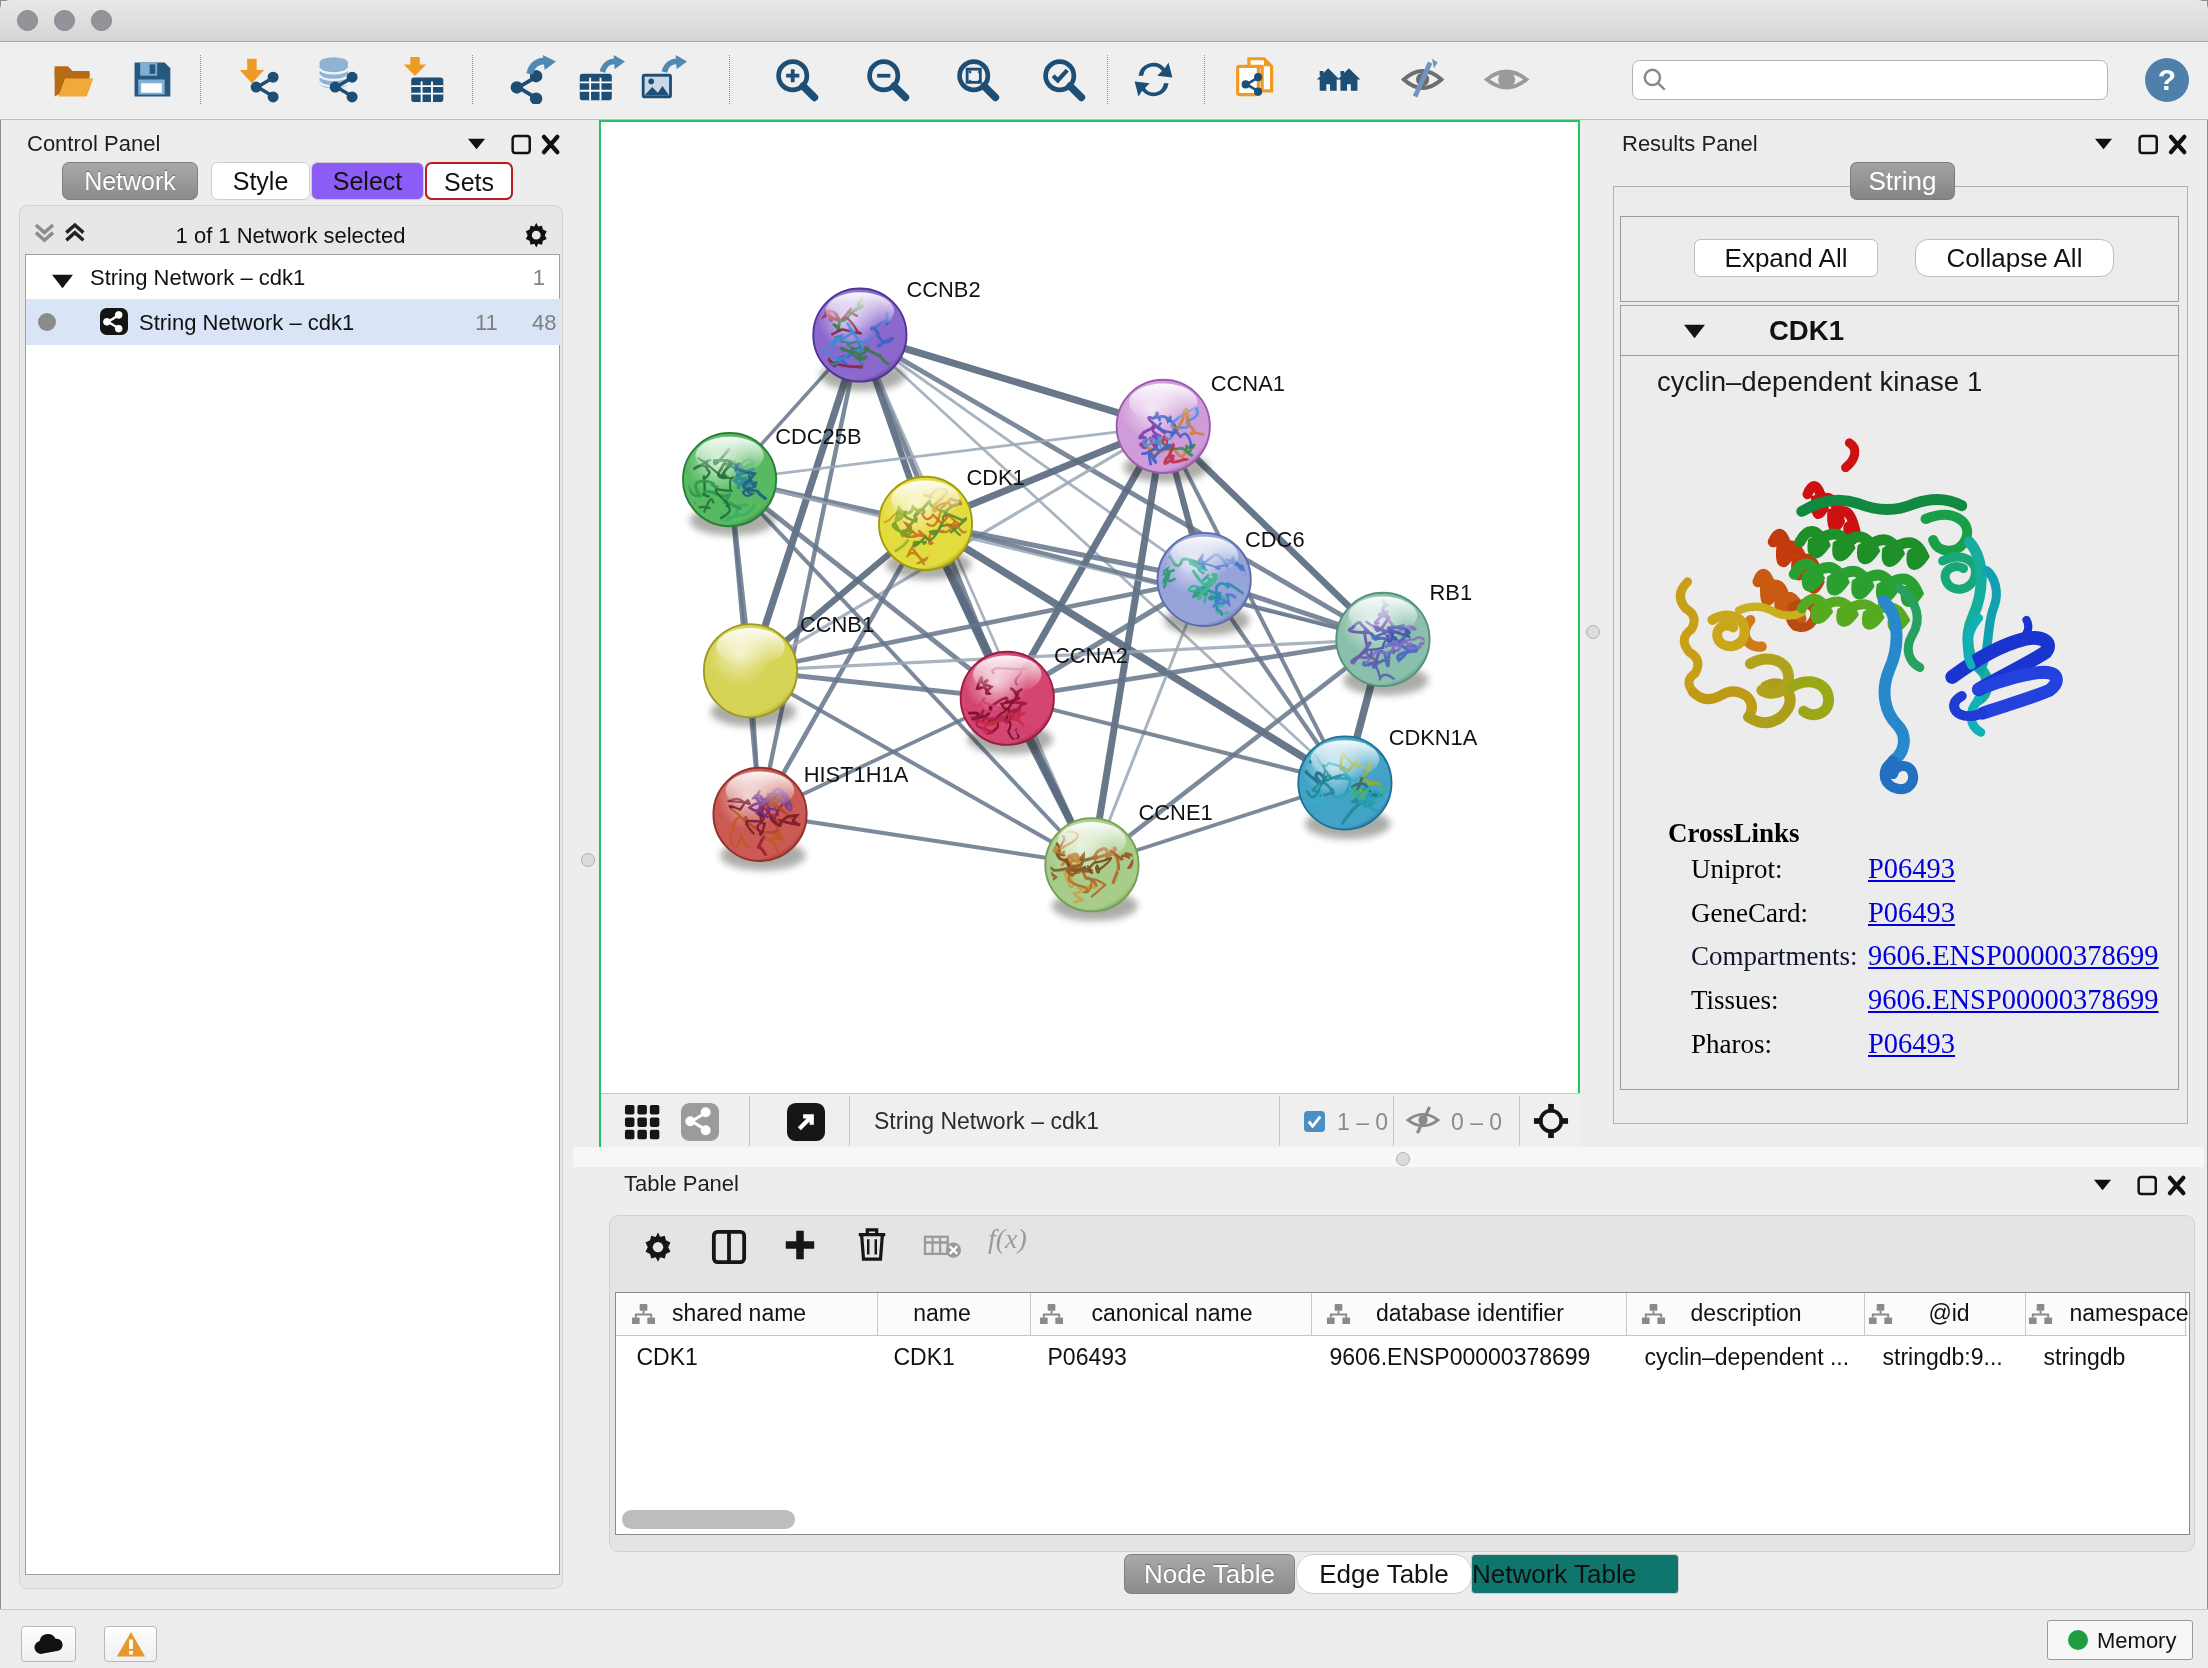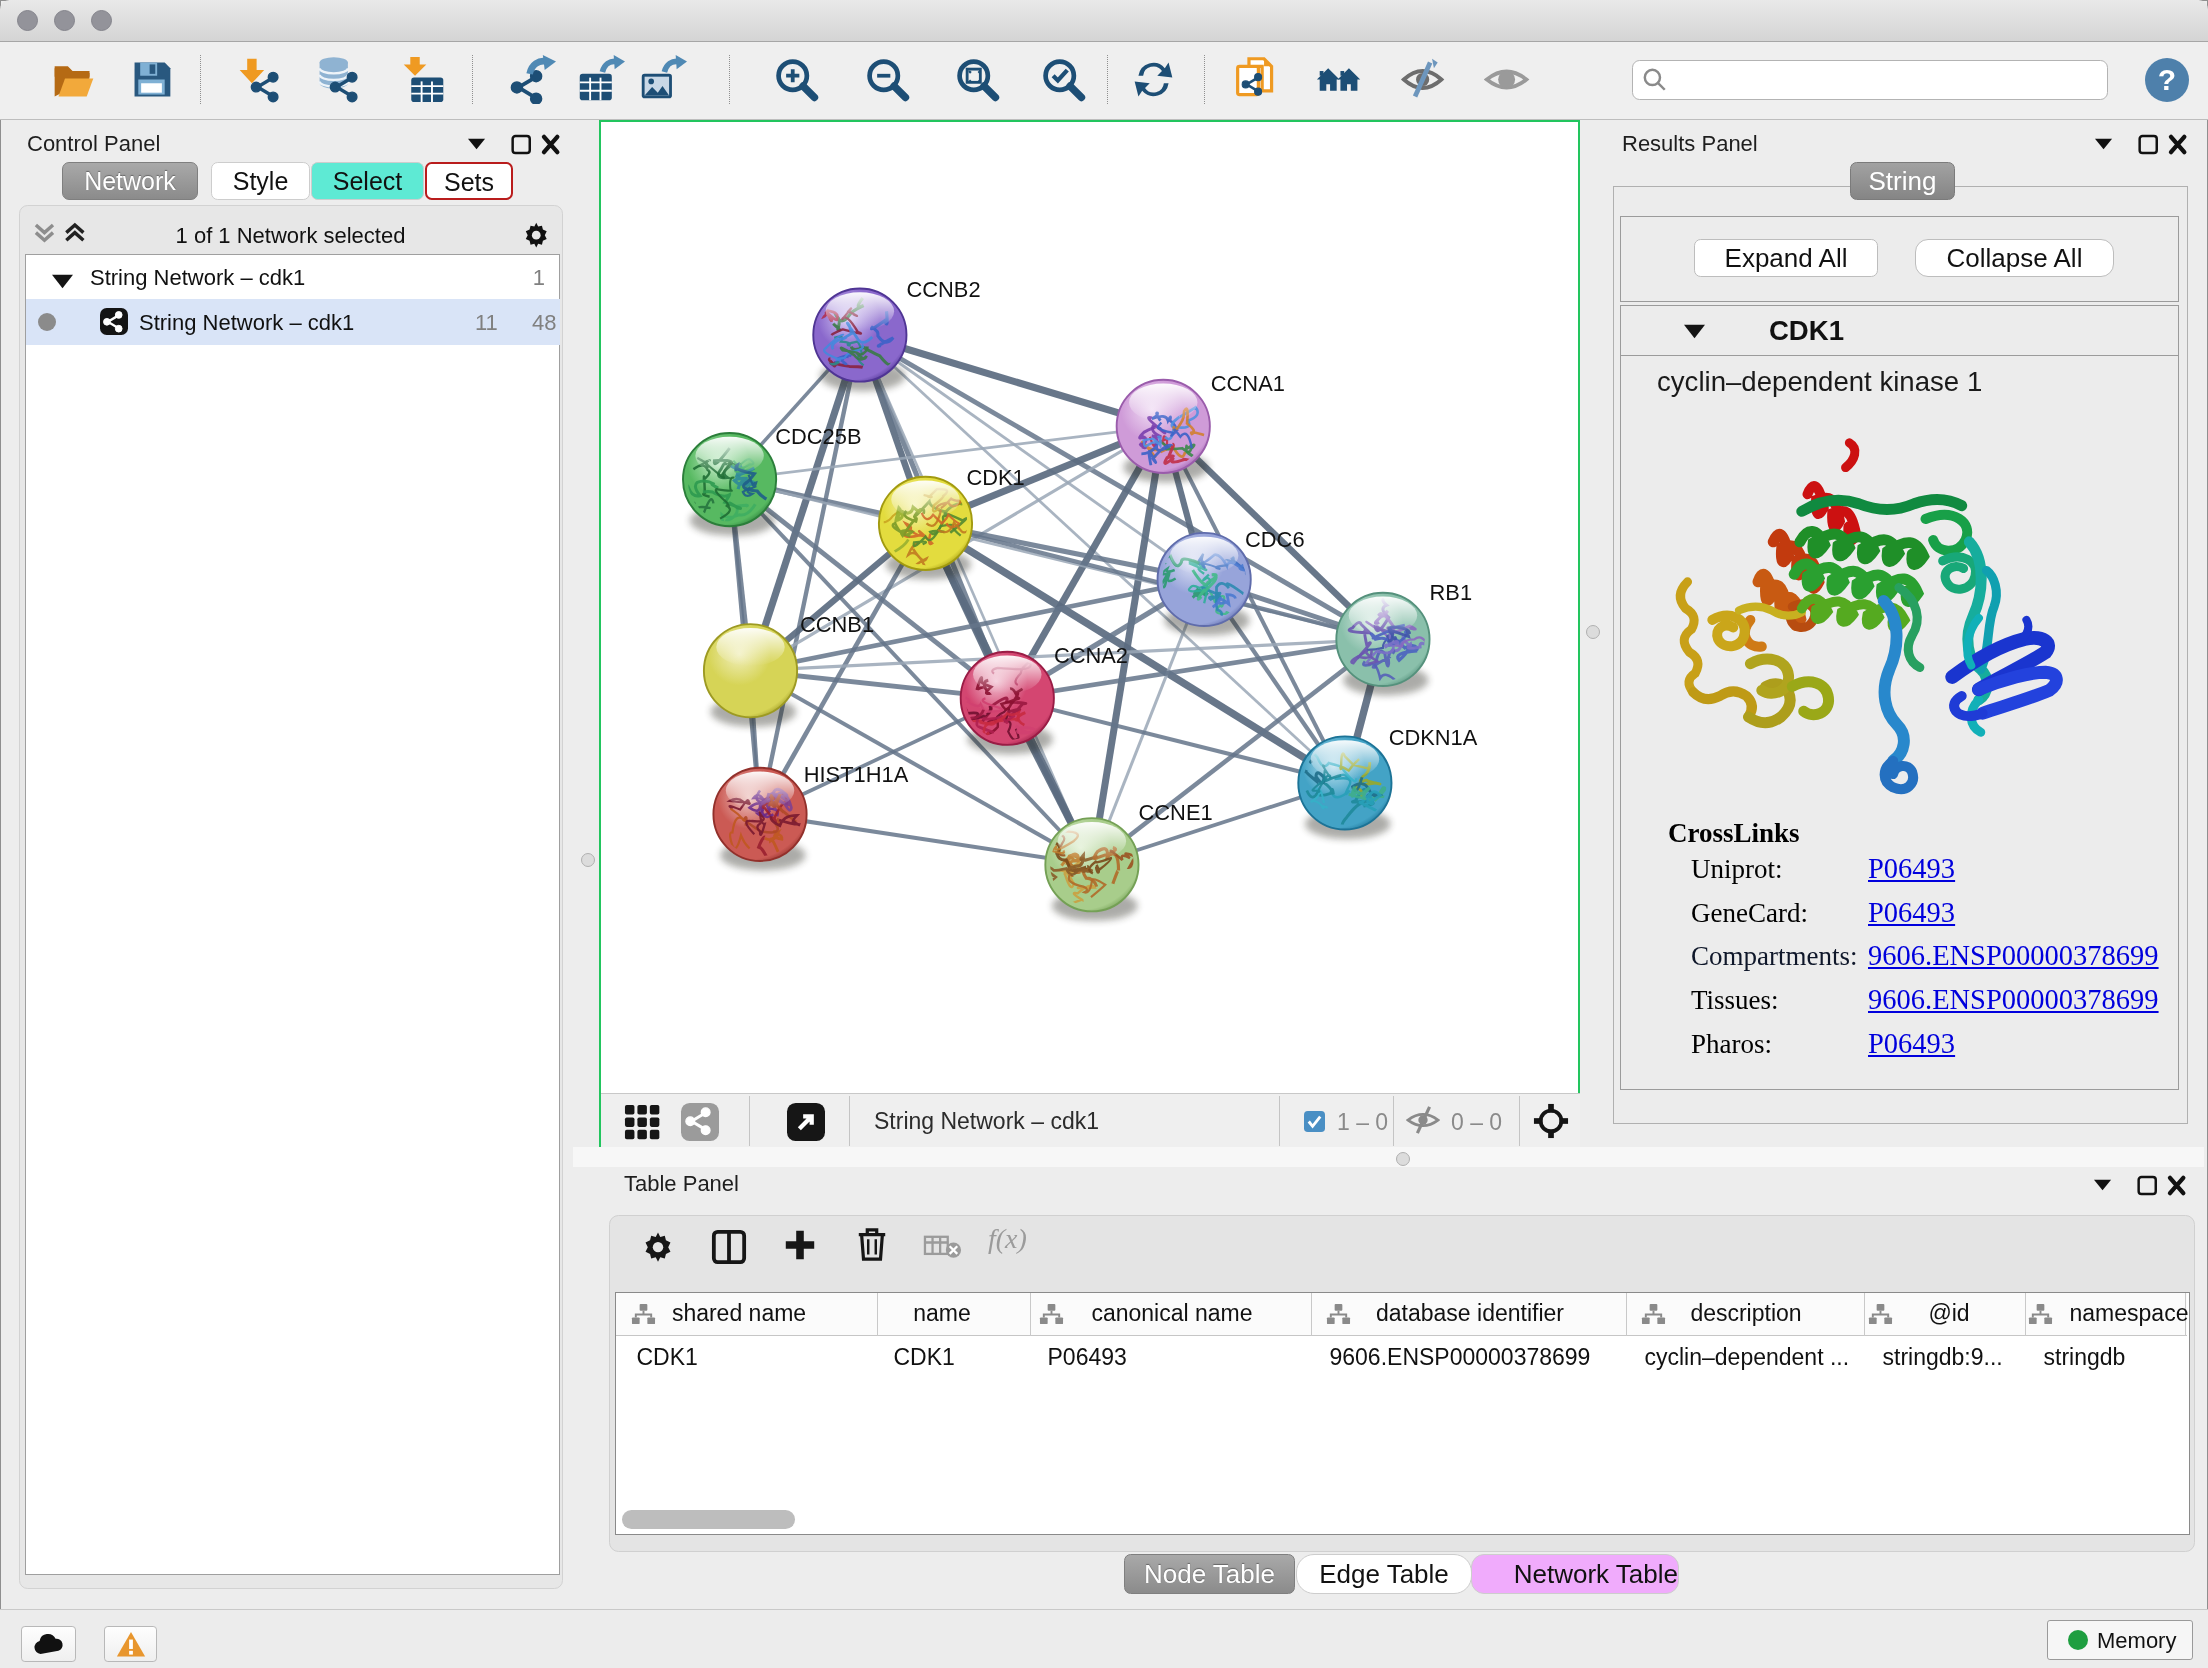--- a/index.html
+++ b/index.html
@@ -159,21 +159,21 @@
   </div>
 <div class="abs" style="left:0;top:120px;width:571px;height:1489px">
     <div class="abs panel-title" style="left:27px;top:10.5px">Control Panel</div>
     <svg class="abs" style="left:468px;top:13.3px" width="95" height="23" viewBox="0 0 100 24">
       <path d="M0 6 L18 6 L9 17z" fill="#111"></path>
       <rect x="47" y="3" width="18" height="18" rx="3" fill="none" stroke="#111" stroke-width="2.6"></rect>
       <path d="M80 4 L94 20 M94 4 L80 20" stroke="#111" stroke-width="4.6" stroke-linecap="round"></path>
     </svg>
     <div class="abs" style="left:62px;top:42px;width:136px;height:38px;background:linear-gradient(#a9a9a9,#8b8b8b);border:1px solid #7f7f7f;border-radius:7px;color:#fff;font-size:25px;text-align:center;line-height:36px;text-shadow:0 -1px 1px #666">Network</div>
     <div class="abs" style="left:211px;top:42px;width:99px;height:38px;background:#fff;border:1px solid #cdcdcd;border-radius:6.7px;color:#111;font-size:25px;text-align:center;line-height:36px">Style</div>
-    <div class="abs" style="left:311px;top:42px;width:113px;height:38px;background:#5eead4;border:1px solid #cdcdcd;border-radius:6.7px;color:#111;font-size:25px;text-align:center;line-height:36px">Select</div>
+    <div class="abs" style="left:311px;top:42px;width:113px;height:38px;background:#8b5cf6;border:1px solid #cdcdcd;border-radius:6.7px;color:#111;font-size:25px;text-align:center;line-height:36px">Select</div>
     <div class="abs" style="left:425px;top:42px;width:88px;height:38px;background:#fff;border:2px solid #b91c1c;border-radius:6.7px;color:#111;font-size:25px;text-align:center;line-height:36px">Sets</div>
     <div class="abs" style="left:19px;top:85px;width:544px;height:1384px;background:#e7e7e7;border:1px solid #d2d2d2;border-radius:8.6px"></div>
     <svg class="abs" style="left:34px;top:101px" width="57" height="27" viewBox="0 0 60 28">
       <g fill="none" stroke="#8d8d8d" stroke-width="3.6">
         <path d="M2 4 l9 8 9-8"></path>
         <path d="M2 12 l9 8 9-8"></path>
       </g>
       <g fill="none" stroke="#222" stroke-width="3.6">
         <path d="M34 12 l9-8 9 8"></path>
         <path d="M34 20 l9-8 9 8"></path>
@@ -838,21 +838,21 @@
       <div class="abs" style="left:278px;top:51px;font-size:23px;color:#111">CDK1</div>
       <div class="abs" style="left:432px;top:51px;font-size:23px;color:#111">P06493</div>
       <div class="abs" style="left:714px;top:51px;font-size:23px;color:#111">9606.ENSP00000378699</div>
       <div class="abs" style="left:1029px;top:51px;font-size:23px;color:#111">cyclin–dependent ...</div>
       <div class="abs" style="left:1267px;top:51px;font-size:23px;color:#111">stringdb:9...</div>
       <div class="abs" style="left:1428px;top:51px;font-size:23px;color:#111">stringdb</div>
       <div class="abs" style="left:6.7px;top:217px;width:173px;height:19px;background:#bdbdbd;border-radius:9.5px"></div>
     </div>
     <div class="abs" style="left:519px;top:386px;width:171px;height:40px;background:linear-gradient(#a9a9a9,#8b8b8b);border:1px solid #7f7f7f;border-radius:6.7px;color:#fff;font-size:26px;text-align:center;line-height:38px;text-shadow:0 -1px 1px #666">Node Table</div>
     <div class="abs" style="left:691px;top:386px;width:176px;height:40px;background:#fff;border:1px solid #cdcdcd;border-radius:18px;color:#111;font-size:26px;text-align:center;line-height:38px">Edge Table</div>
-    <div class="abs" style="left:866px;top:386px;width:208px;height:40px;background:#f0abfc;border:1px solid #cdcdcd;border-radius:13px;color:#111;font-size:26px;text-align:right;line-height:38px">Network Table</div>
+    <div class="abs" style="left:866px;top:386px;width:208px;height:40px;background:#0f766e;border:1px solid #cdcdcd;border-radius:4px;color:#111;font-size:26px;text-align:left;line-height:38px">Network Table</div>
   </div>
 <div class="abs" style="left:0;top:1609px;width:2208px;height:59px;background:#ececec;border-top:1px solid #c9c9c9">
     <div class="abs" style="left:21px;top:16px;width:55px;height:36px;background:linear-gradient(#fefefe,#efefef);border:1px solid #b8b8b8;border-radius:3.8px;text-align:center"><svg width="32" height="23" viewBox="0 0 34 24" style="margin-top:5.7px">
         <path fill="#111" d="M8 22 a7 7 0 0 1 -1 -13.8 A9 9 0 0 1 24 6 a6.5 6.5 0 0 1 3 12.6z"></path>
       </svg></div>
     <div class="abs" style="left:104px;top:16px;width:53px;height:36px;background:linear-gradient(#fefefe,#efefef);border:1px solid #b8b8b8;border-radius:3.8px;text-align:center"><svg width="32" height="28.5" viewBox="0 0 34 30" style="margin-top:2.9px">
         <path d="M17 2 L32 28 H2z" fill="#e8962e"></path>
         <rect x="15" y="10" width="4" height="10" fill="#fff"></rect>
         <rect x="15" y="22" width="4" height="4" fill="#fff"></rect>
       </svg></div>

